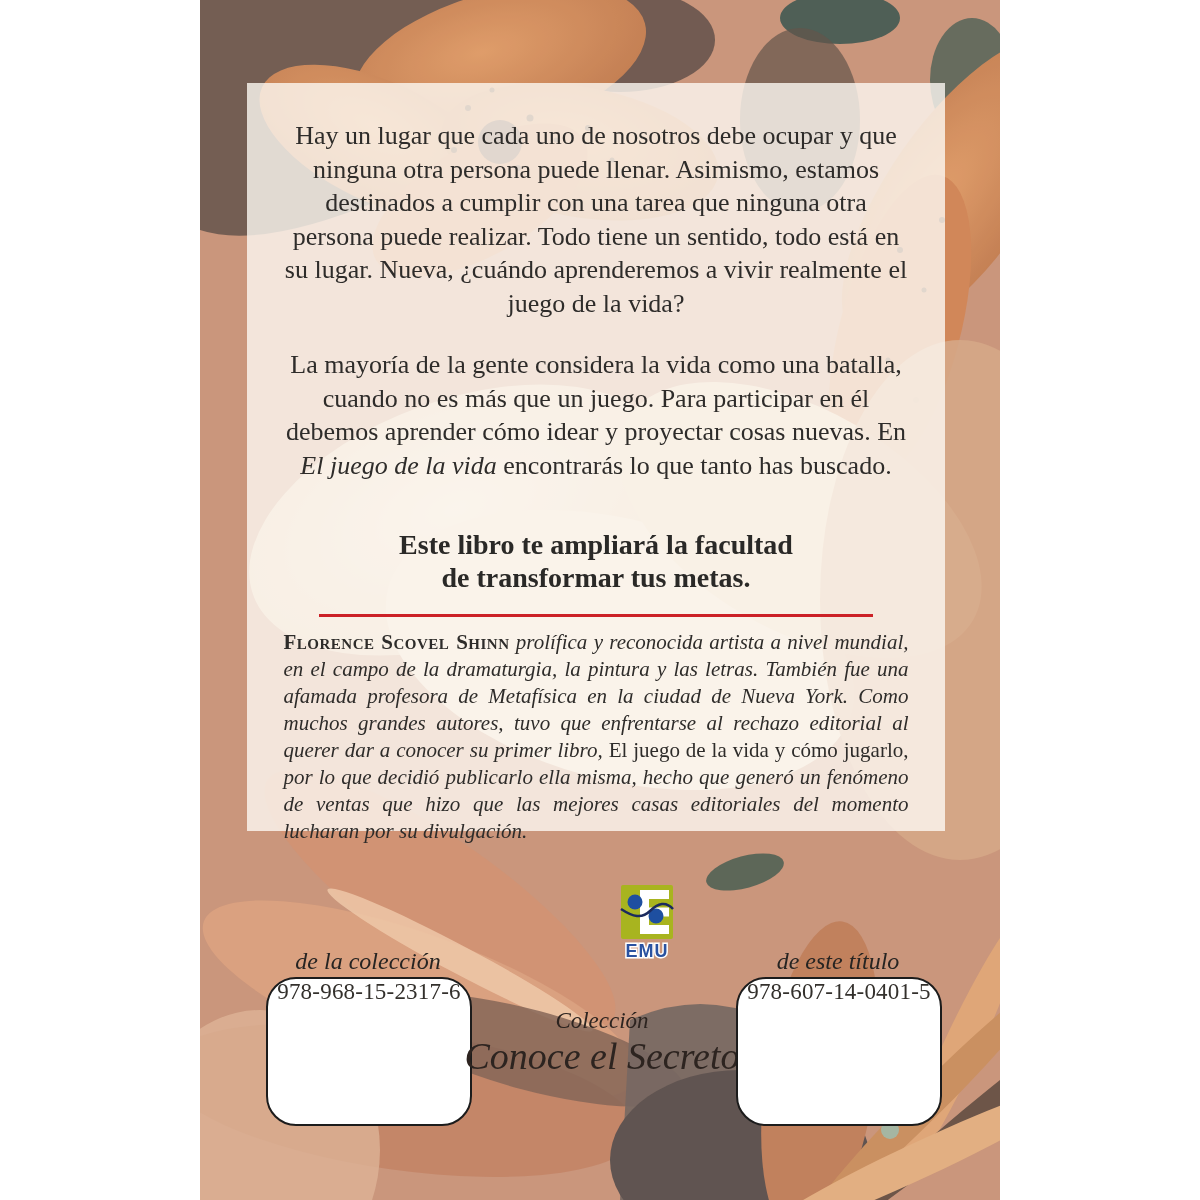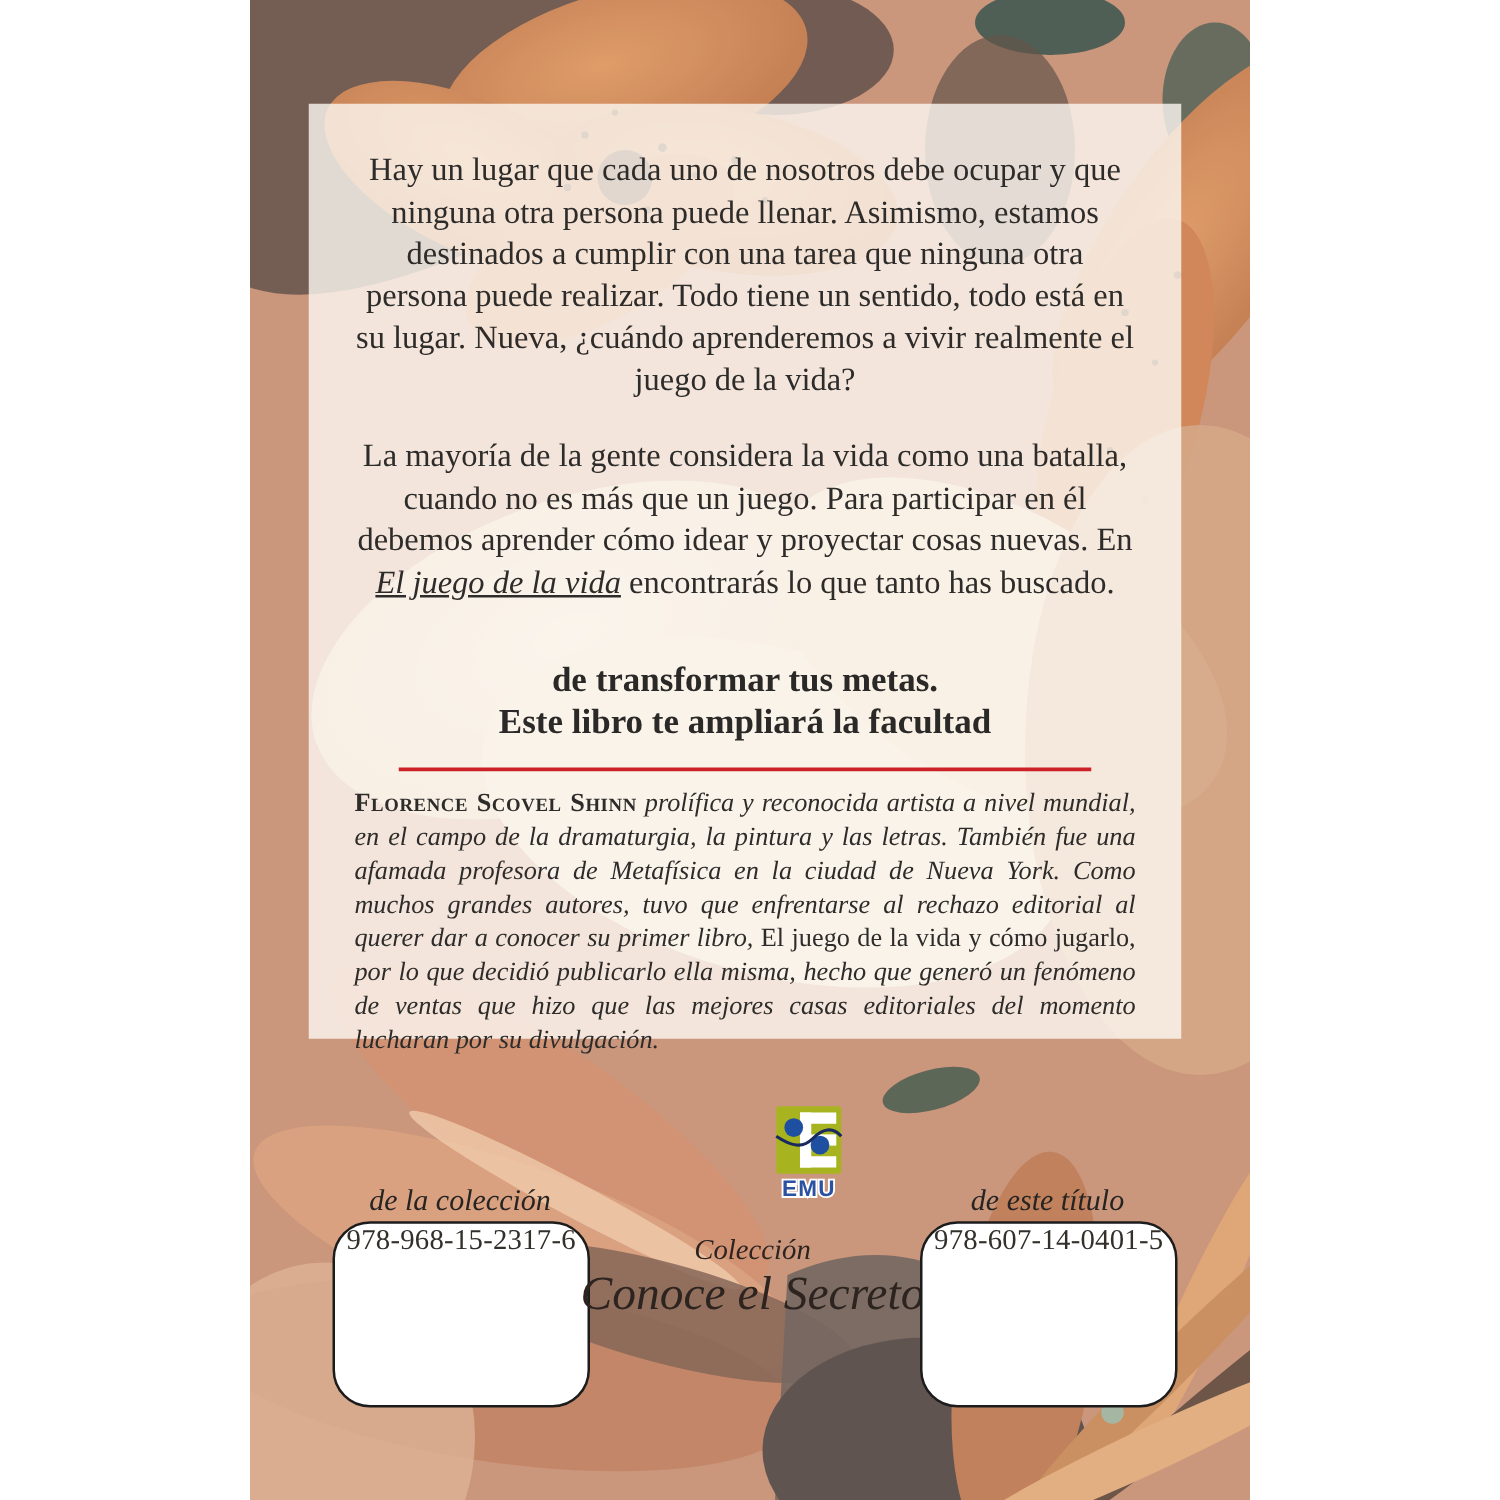--- a/index.html
+++ b/index.html
@@ -5,38 +5,38 @@
   html,body{margin:0;padding:0;background:#ffffff;}
   .cover{position:relative;width:1200px;height:1200px;background:#ffffff;overflow:hidden;
          font-family:"Liberation Serif","DejaVu Serif",serif;color:#2b2a28;}
   .photo{position:absolute;left:200px;top:0;width:800px;height:1200px;}
   .photo svg{display:block;width:100%;height:100%;}
   .panel{position:absolute;left:247px;top:83px;width:698px;height:748px;
          background:rgba(253,249,243,0.80);}
   .para{width:625px;margin:0 auto;text-align:center;font-size:26px;line-height:33.5px;color:#2e2c2a;}
   .para1{padding-top:36px;}
   .para2{margin-top:28px;}
-  .book-title-inline{font-style:italic;text-decoration:underline;}
+  .book-title-inline{font-style:italic;}
   .headline{margin-top:46px;text-align:center;font-weight:bold;font-size:28px;line-height:33px;color:#2a2927;}
   .redline{width:554px;height:3px;background:#cc2127;border:0;margin:20px auto 0 auto;}
   .bio{width:625px;margin:12px auto 16px auto;text-align:justify;font-style:italic;
        font-size:21px;line-height:27px;color:#2e2c2a;}
   .bio-name{font-style:normal;font-weight:bold;font-variant:small-caps;letter-spacing:0.5px;}
   .bio-title{font-style:normal;}
   .logo{position:absolute;left:574px;top:883px;width:58px;height:78px;margin-left:44px;}
   .footer-label{position:absolute;top:948px;width:204px;text-align:center;
                 font-style:italic;font-size:24px;color:#262422;}
   .label-left{left:266px;}
   .label-right{left:736px;}
   .isbn-box{position:absolute;top:977px;width:202px;height:145px;background:#ffffff;
             border:2px solid #1c1c1c;border-radius:30px;display:flex;align-items:flex-start;justify-content:center;}
   .box-left{left:266px;}
   .box-right{left:736px;}
   .isbn{font-size:23px;color:#33302c;letter-spacing:0.2px;}
-  .collection{position:absolute;left:458px;top:987px;width:288px;text-align:center;
+  .collection{position:absolute;left:458px;top:1008px;width:288px;text-align:center;
               color:#2d2420;font-style:italic;}
   .collection-label{font-size:23px;line-height:26px;}
   .collection-name{font-size:38px;line-height:36px;margin-top:4px;}
 </style>
 </head>
 <body>
 
 <div class="cover">
 
   <div class="photo">
@@ -101,22 +101,22 @@
       <circle cx="690" cy="1130" r="9" fill="#8fae9a" opacity="0.9"></circle>
       <ellipse cx="60" cy="1150" rx="120" ry="140" fill="#d7a583" opacity="0.8"></ellipse>
       <rect x="0" y="0" width="800" height="1200" fill="#ffffff" opacity="0.16"></rect>
     </svg>
   </div>
 
   <div class="panel">
     <p class="para para1">Hay un lugar que cada uno de nosotros debe ocupar y que ninguna otra persona puede llenar. Asimismo, estamos destinados a cumplir con una tarea que ninguna otra persona puede realizar. Todo tiene un sentido, todo está en su lugar. Nueva, ¿cuándo aprenderemos a vivir realmente el juego de la vida?</p>
     <p class="para para2"><span>La mayoría de la gente considera la vida como una batalla, cuando no es más que un juego. Para participar en él debemos aprender cómo idear y proyectar cosas nuevas. En </span><span class="book-title-inline">El juego de la vida</span><span> encontrarás lo que tanto has buscado.</span></p>
     <div class="headline">
+      <div>Este libro te ampliará la facultad</div>
       <div>de transformar tus metas.</div>
-      <div>Este libro te ampliará la facultad</div>
     </div>
     <div class="redline"></div>
     <p class="bio"><span class="bio-name">Florence Scovel Shinn</span><span> prolífica y reconocida artista a nivel mundial, en el campo de la dramaturgia, la pintura y las letras. También fue una afamada profesora de Metafísica en la ciudad de Nueva York. Como muchos grandes autores, tuvo que enfrentarse al rechazo editorial al querer dar a conocer su primer libro, </span><span class="bio-title">El juego de la vida y cómo jugarlo,</span><span> por lo que decidió publicarlo ella misma, hecho que generó un fenómeno de ventas que hizo que las mejores casas editoriales del momento lucharan por su divulgación.</span></p>
   </div>
 
   <div class="logo">
     <svg viewBox="0 0 58 78">
       <rect x="3" y="2" width="52" height="54" rx="2" fill="#a8b41f"></rect>
       <g fill="#ffffff">
         <rect x="22" y="7" width="9" height="44"></rect>

